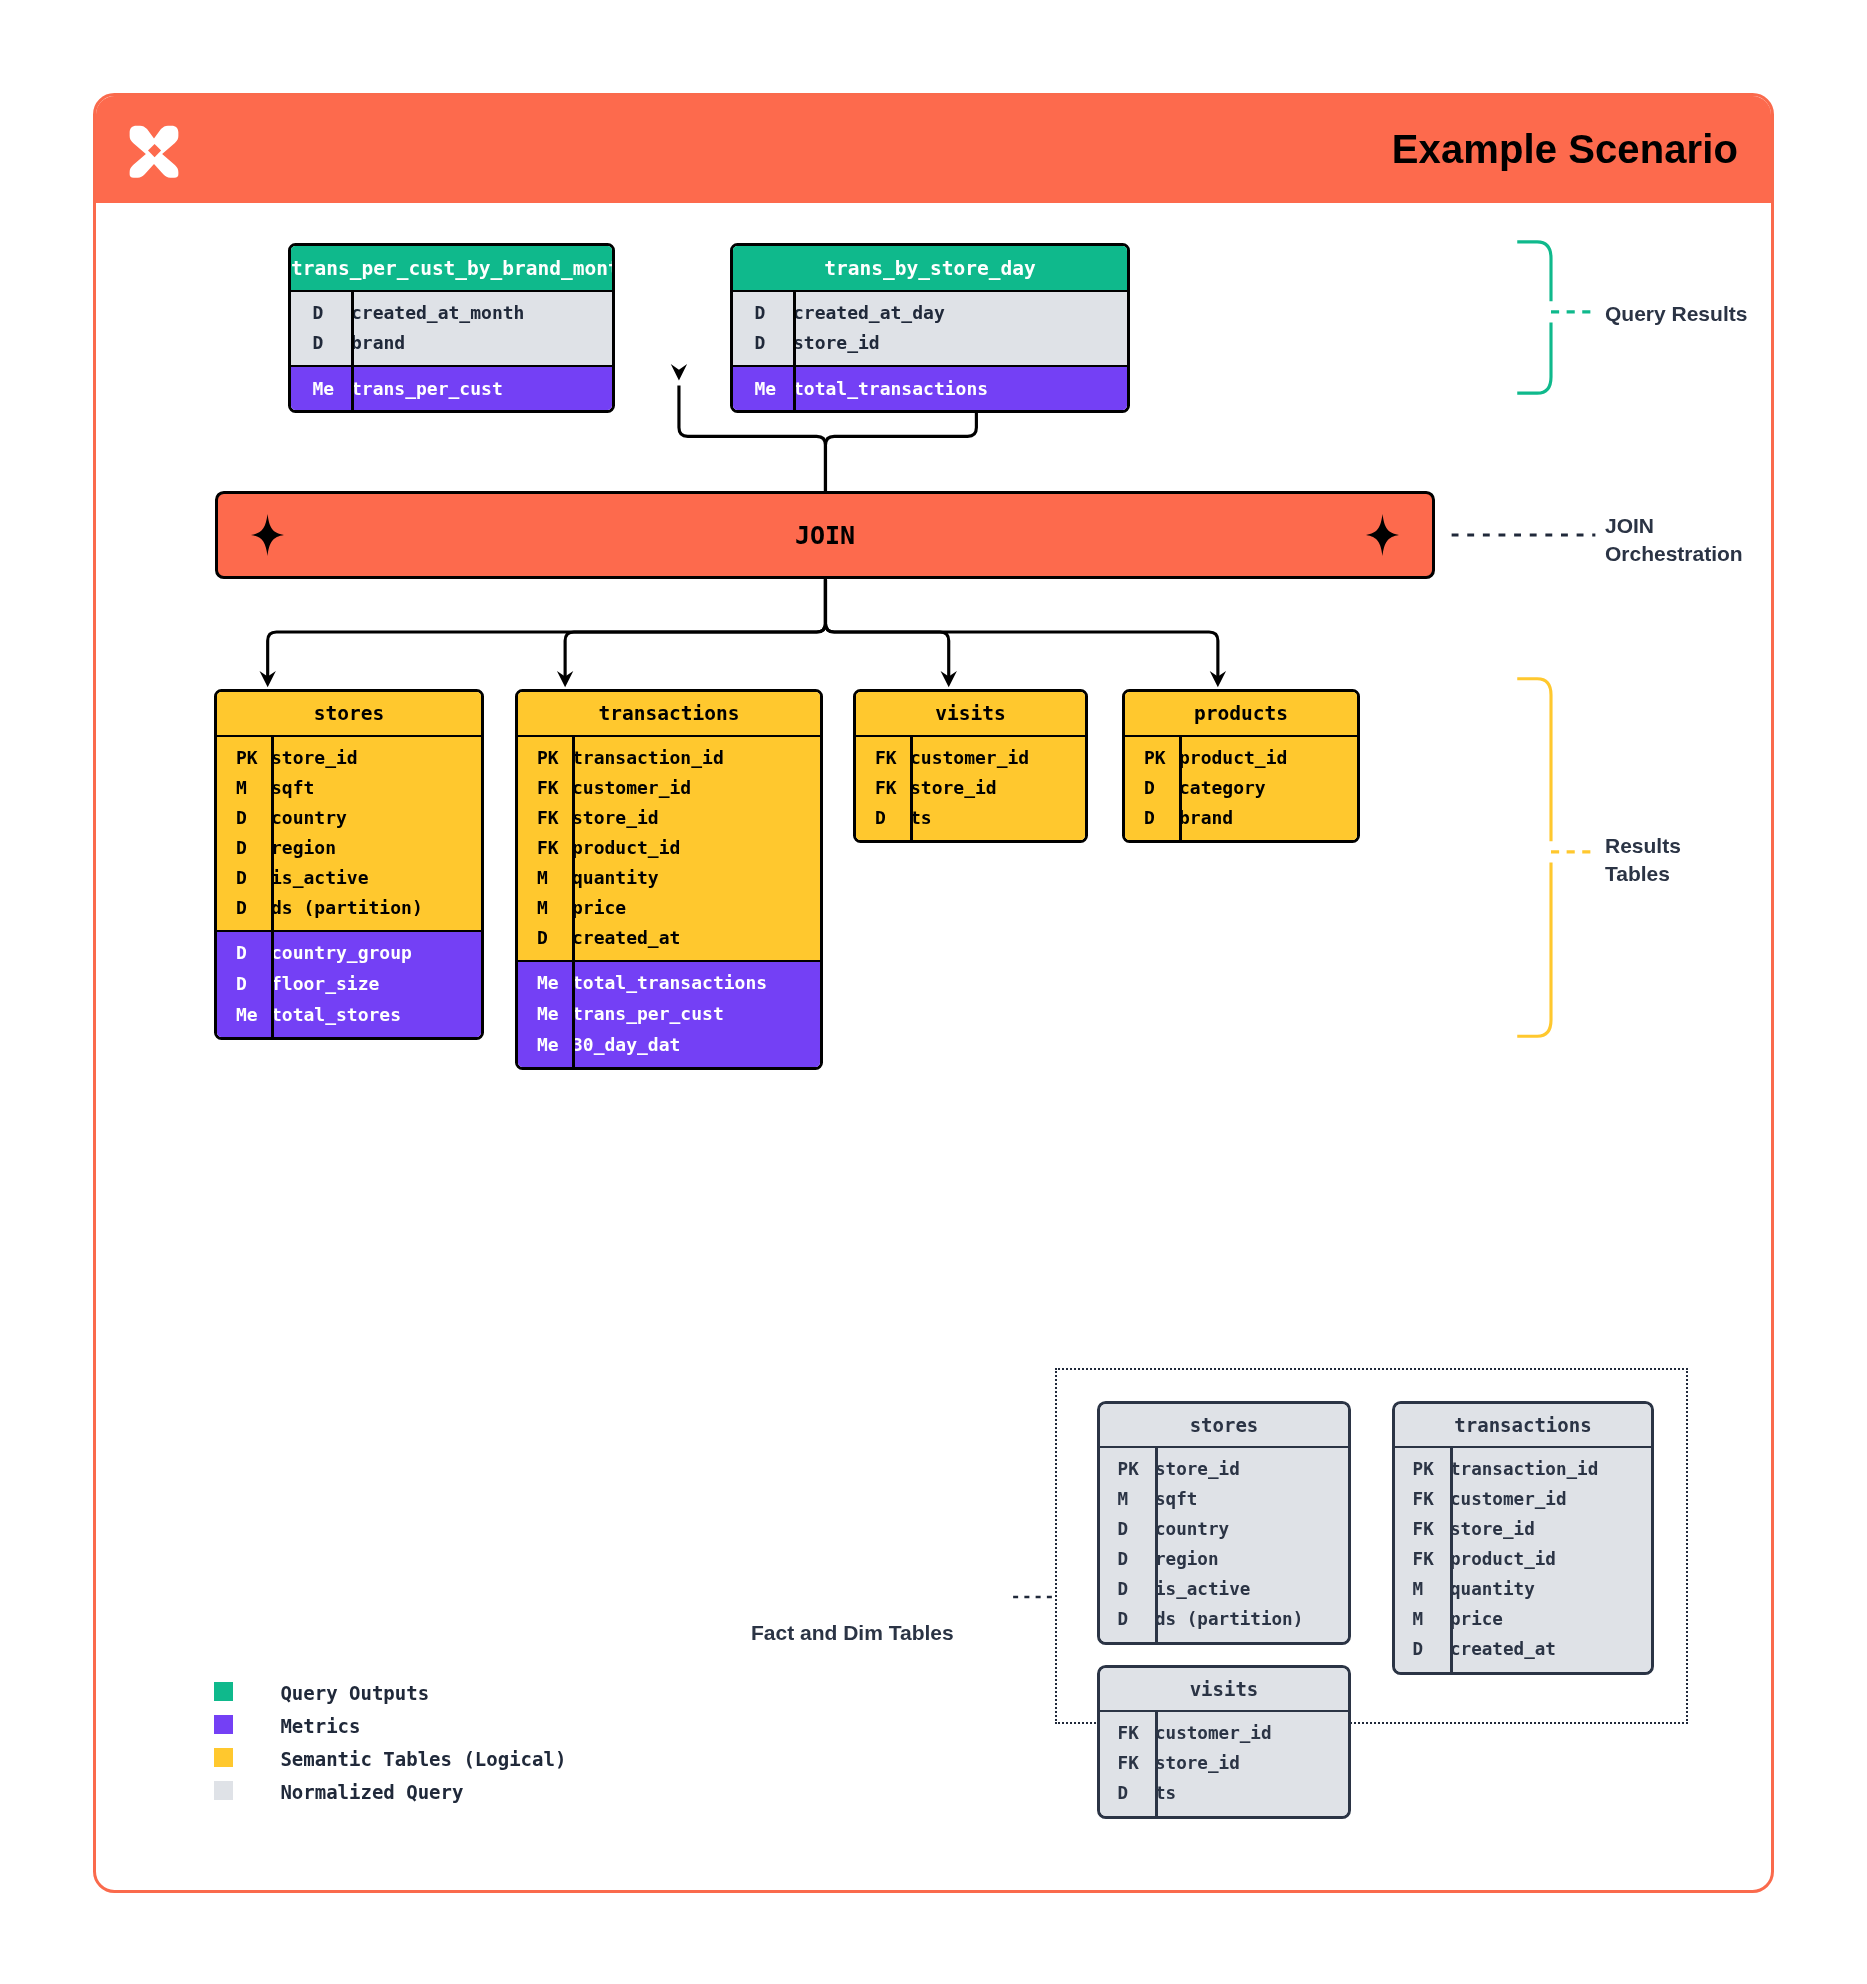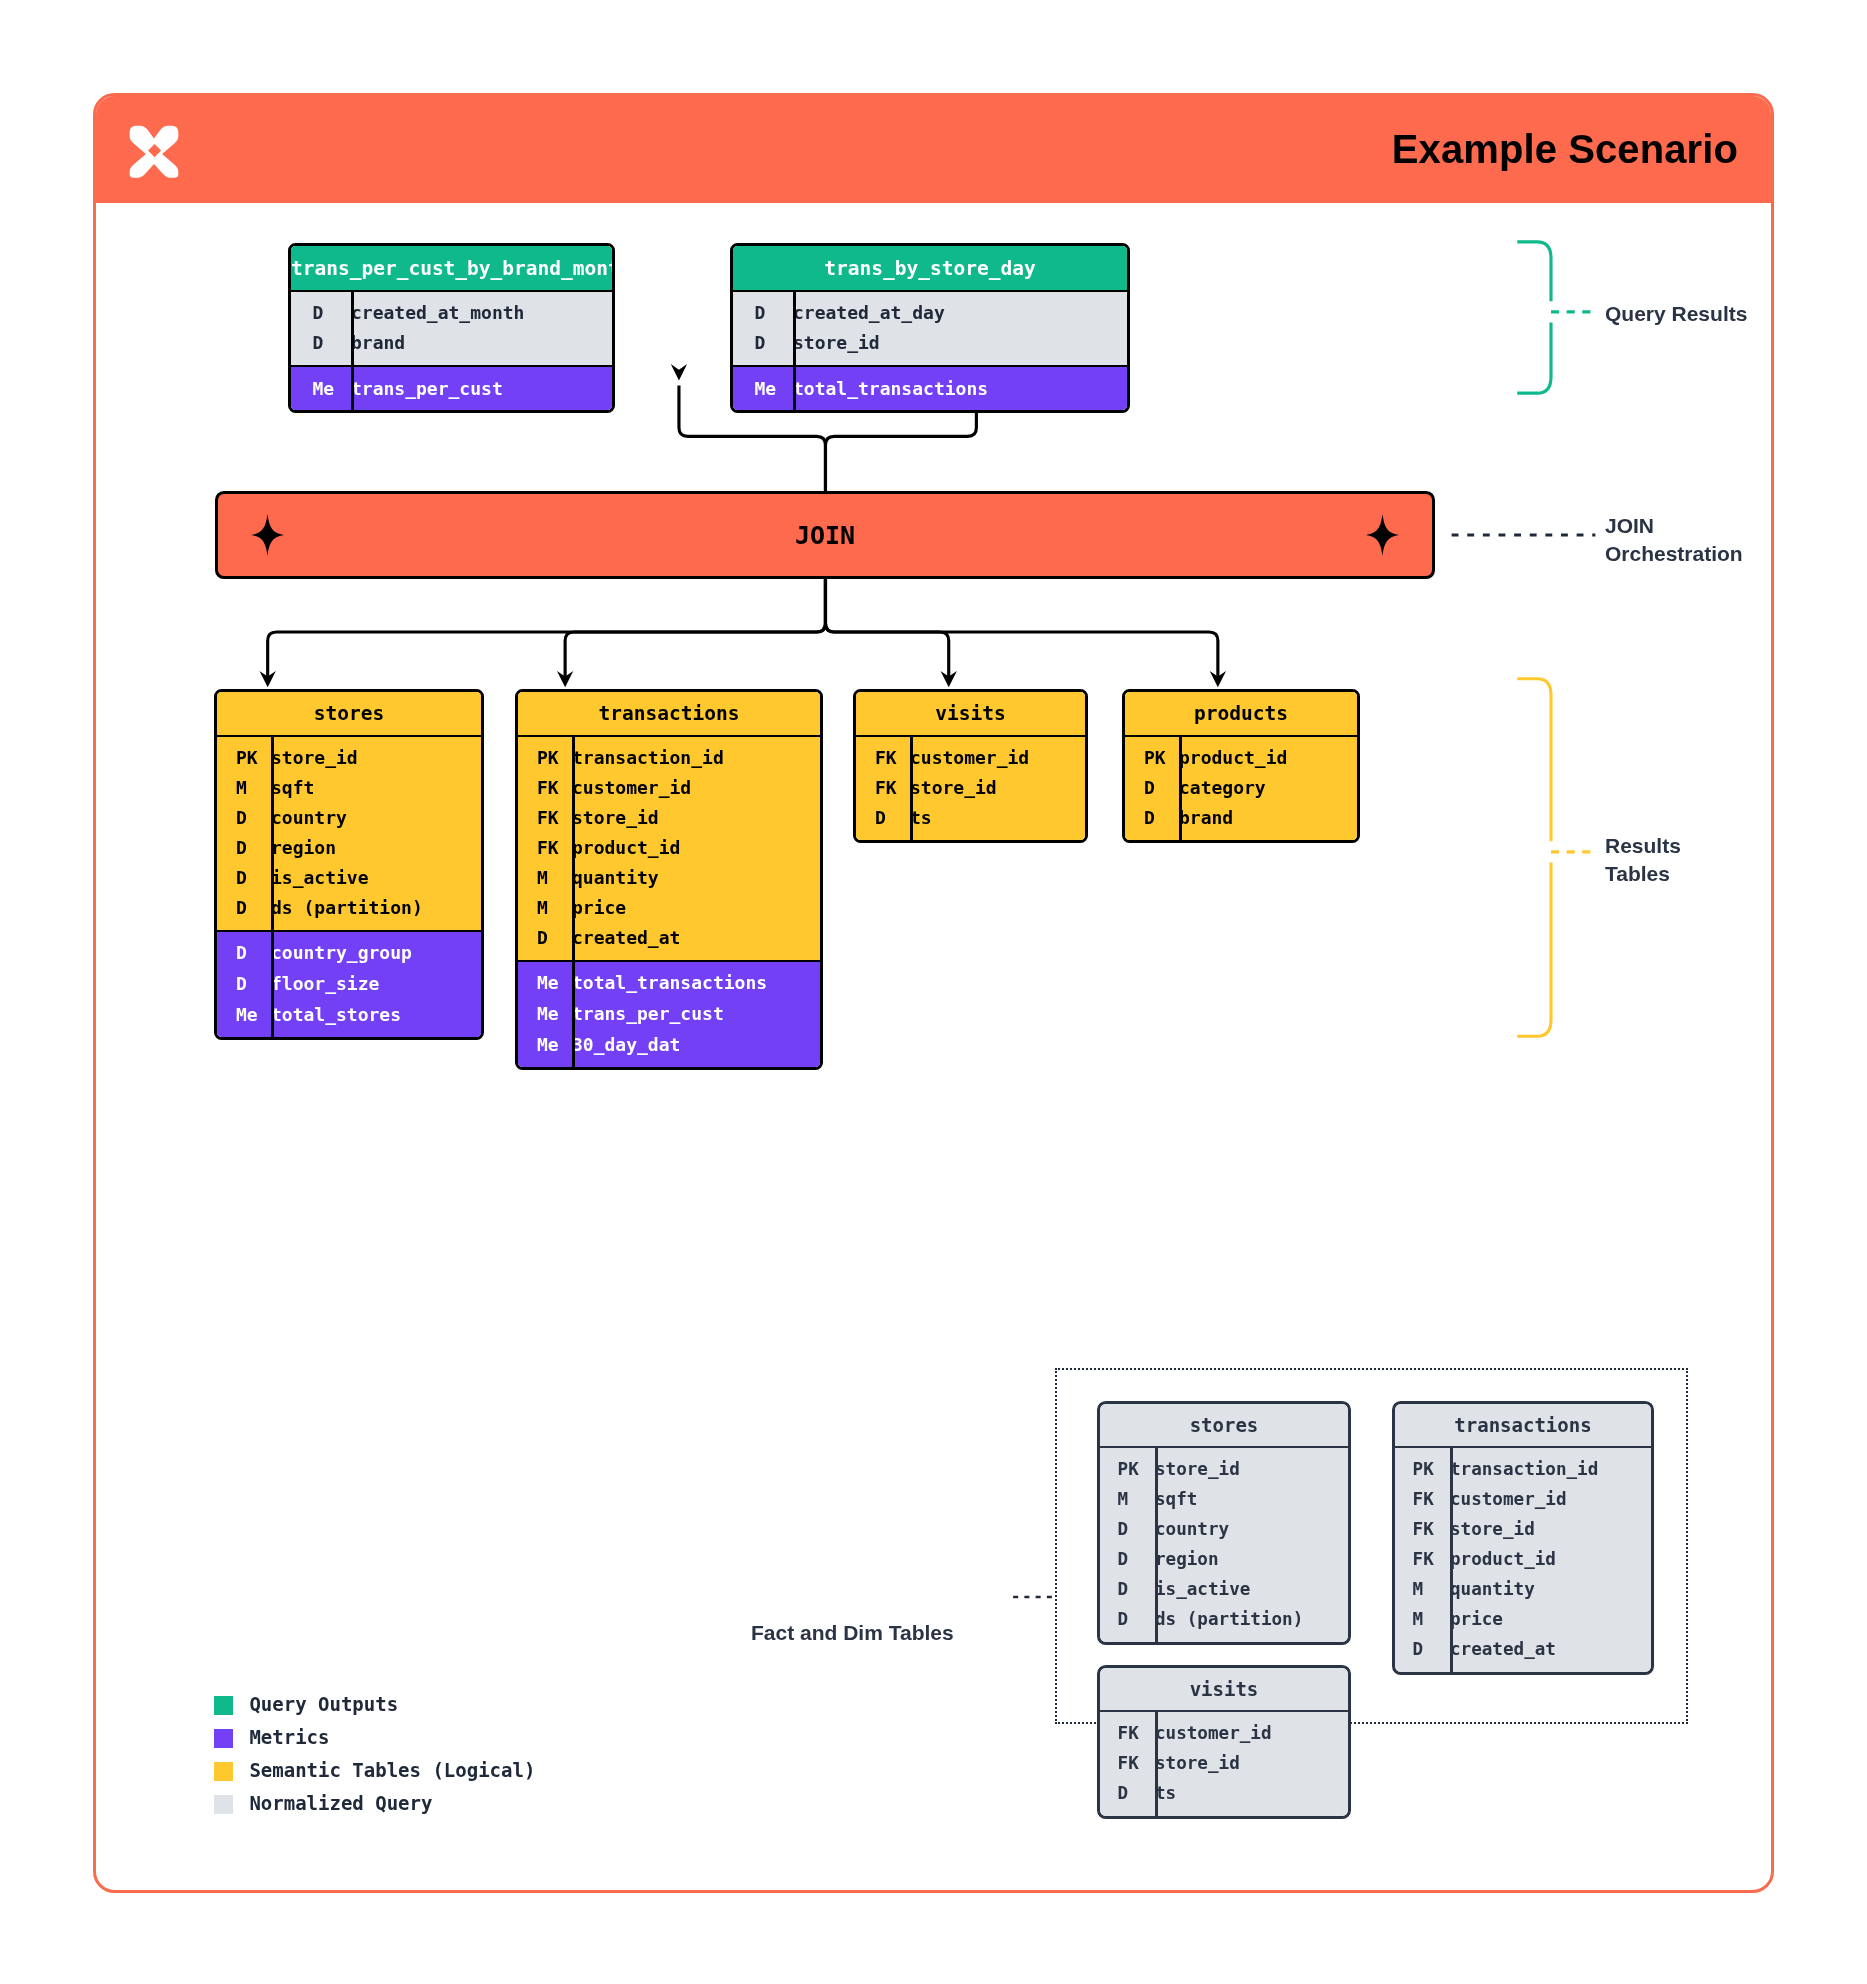--- a/index.html
+++ b/index.html
@@ -69,21 +69,21 @@
   .ntbl .grp-g .trow{color:#2B3445;font-size:17.6px;height:30px;}
   .ntbl .tkey{width:55px;padding-left:17.6px;box-sizing:border-box;}
   .ntbl .vline{position:absolute;left:55px;top:0;bottom:0;width:2.5px;background:#2B3445;}
 
   
   .anno{position:absolute;font-size:21px;font-weight:700;color:#2B3445;
         line-height:1.32;}
 
   
   .legend{position:absolute;}
-  .lrow{display:flex;align-items:flex-end;height:33px;}
+  .lrow{display:flex;align-items:flex-start;height:33px;gap:31px;}
   .swatch{width:19px;height:19px;margin-right:16.4px;flex:0 0 auto;}
   .ltext{font-family:"DejaVu Sans Mono","Liberation Mono",monospace;
          font-weight:700;font-size:19px;color:#20293A;white-space:pre;}
 
   
   .dottedbox{position:absolute;border:2.5px dotted #20293A;box-sizing:border-box;}
   svg{display:block;overflow:visible;}
 </style>
 </head>
 <body>

